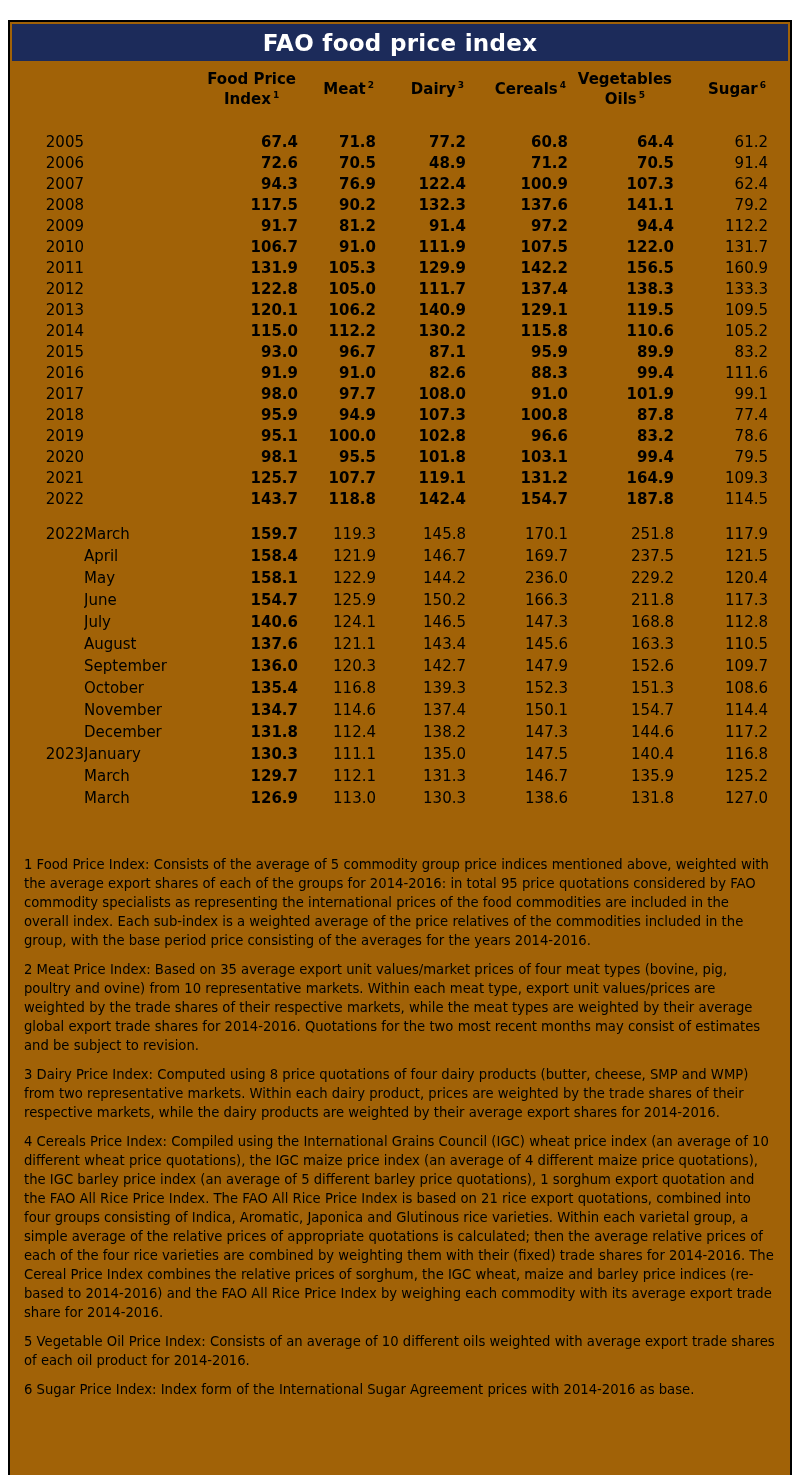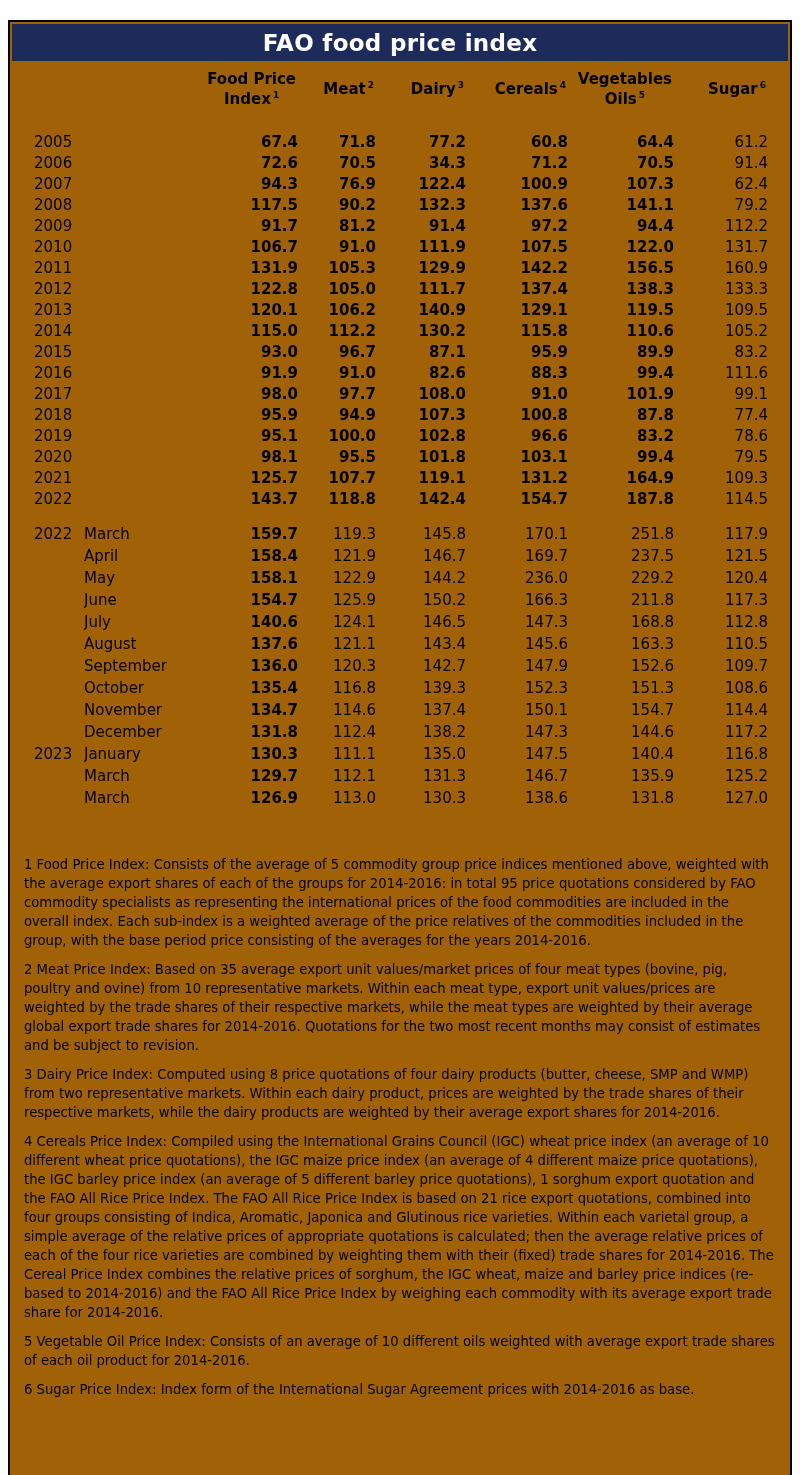--- a/index.html
+++ b/index.html
@@ -53,21 +53,21 @@
     font-size: 9px;
     margin-left: 2px;
   }
   .price-table td {
     height: 21px;
     padding: 0;
     white-space: nowrap;
     overflow: hidden;
   }
   .price-table tr.monthly-row td { height: 22px; }
-  .year-cell  { text-align: left; }
+  .year-cell  { text-align: right; }
   .month-cell { text-align: left; padding-left: 4px; margin-left: 37px; }
   .num-cell   { text-align: right; padding-right: 2px; }
   .num-cell.bold { font-weight: bold; }
   tr.spacer-row td { height: 13px; }
   .footnotes {
     margin: 46px 14px 0 14px;
     font-size: 13.2px;
     line-height: 1.44;
   }
   .footnotes p { margin: 0 0 10px 0; }
@@ -128,21 +128,21 @@
           <td class="num-cell bold">77.2</td>
           <td class="num-cell bold">60.8</td>
           <td class="num-cell bold">64.4</td>
           <td class="num-cell">61.2</td>
         </tr>
         <tr class="annual-row">
           <td class="year-cell">2006</td>
           <td class="month-cell"></td>
           <td class="num-cell bold">72.6</td>
           <td class="num-cell bold">70.5</td>
-          <td class="num-cell bold">34.3</td>
+          <td class="num-cell bold">48.9</td>
           <td class="num-cell bold">71.2</td>
           <td class="num-cell bold">70.5</td>
           <td class="num-cell">91.4</td>
         </tr>
         <tr class="annual-row">
           <td class="year-cell">2007</td>
           <td class="month-cell"></td>
           <td class="num-cell bold">94.3</td>
           <td class="num-cell bold">76.9</td>
           <td class="num-cell bold">122.4</td>

